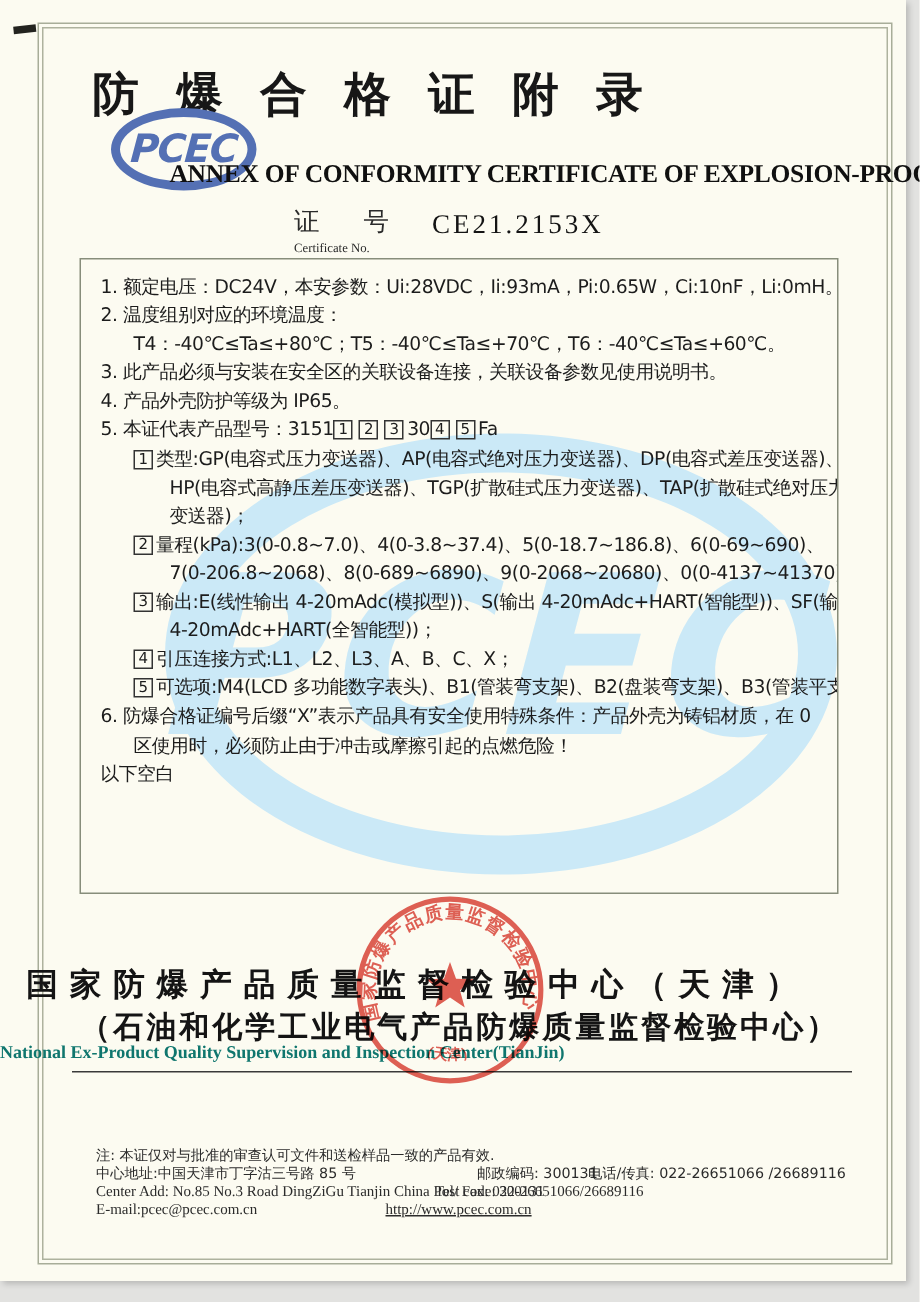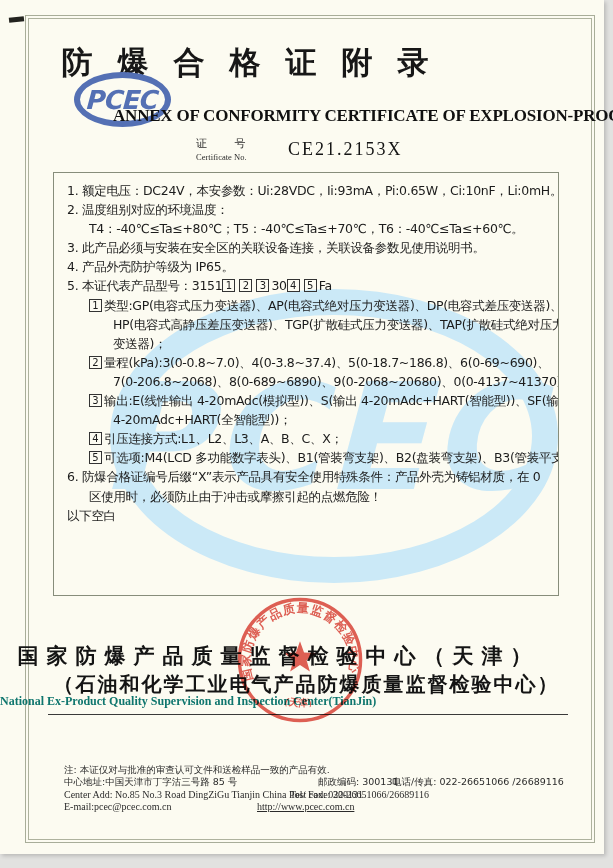--- a/index.html
+++ b/index.html
@@ -49,21 +49,21 @@
     text-align:left; padding-left:113px;
     font-family:"Liberation Serif","DejaVu Serif",serif;
     font-weight:bold; font-size:17px; letter-spacing:-0.2px; color:#101010;
     white-space:nowrap;
   }
   .cert-row {
     position:absolute; left:196px; top:136px; display:flex; align-items:flex-start;
   }
   .cert-labels { width:60px; text-align:left; }
   .cert-label-cn {
-    font-size:11px; color:#2a2a2a; letter-spacing:12px; white-space:nowrap; display:block;
+    font-size:17px; color:#2a2a2a; letter-spacing:12px; white-space:nowrap; display:block;
   }
   .cert-label-en {
     font-family:"Liberation Serif","DejaVu Serif",serif;
     font-size:8.5px; color:#2a2a2a; display:block; margin-top:1px; white-space:nowrap;
   }
   .cert-value {
     font-family:"Liberation Serif","DejaVu Serif",serif;
     font-size:18px; color:#141414; letter-spacing:2px; margin-left:32px; margin-top:3px;
     white-space:nowrap;
   }

